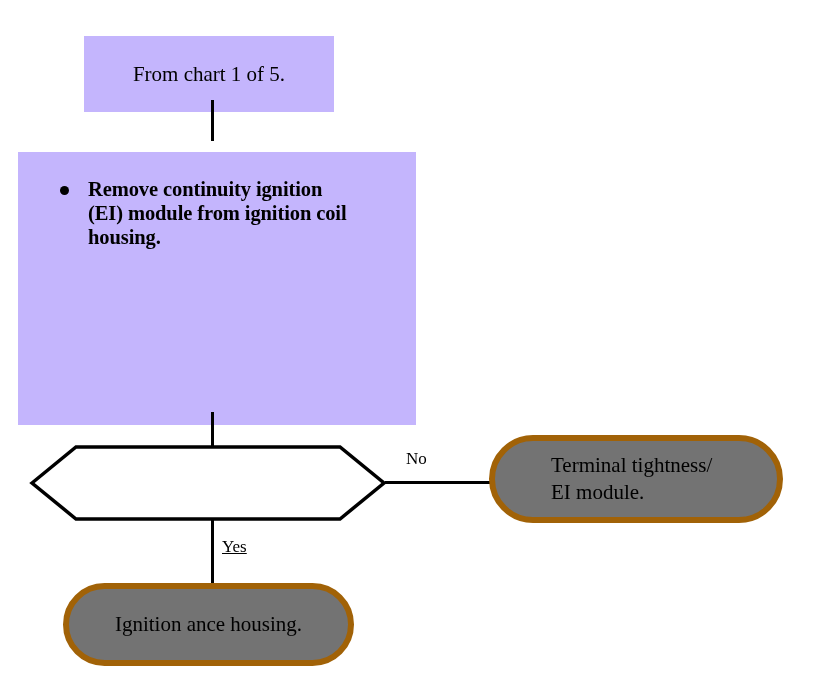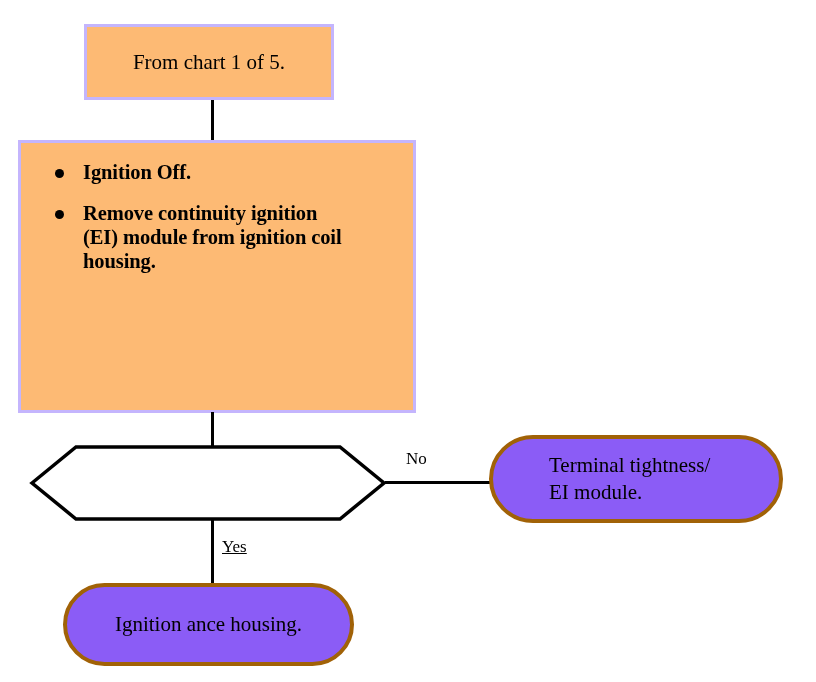--- a/index.html
+++ b/index.html
@@ -26,23 +26,24 @@
   }
   .conn-h {
     position: absolute;
     background: #000000;
     height: 3px;
   }
 
   
   .box {
     position: absolute;
-    border: 3px solid #c4b5fd;
-    background: #fdba74;
+    border: 8px solid #c4b5fd;
+    background: #c4b5fd;
     box-sizing: border-box;
+    margin-top: 12px;
   }
   .box-centered {
     display: flex;
     align-items: center;
     justify-content: center;
   }
   .box-title {
     font-size: 21px;
     line-height: 1.25;
     white-space: nowrap;
@@ -99,23 +100,23 @@
   .decision-label {
     position: relative;
     font-size: 21px;
     line-height: 1.2;
     white-space: nowrap;
   }
 
   
   .terminal {
     position: absolute;
-    border: 4px solid #a16207;
+    border: 6px solid #a16207;
     border-radius: 46px;
-    background: #8b5cf6;
+    background: #737373;
     box-sizing: border-box;
     display: flex;
     align-items: center;
   }
   .terminal-label {
     font-size: 21px;
     line-height: 1.3;
     white-space: pre-line;
   }
   .terminal-left {
@@ -142,24 +143,20 @@
   <div class="box box-centered" style="left:84px; top:24px; width:250px; height:76px;">
     <span class="box-title">From chart 1 of 5.</span>
   </div>
 
   <div class="conn-v" style="left:211px; top:100px; height:41px;"></div>
 
   <div class="box" style="left:18px; top:140px; width:398px; height:273px;">
     <ul class="bullet-list">
       <li class="bullet-item">
         <span class="bullet-dot"></span>
-        <span class="bullet-text">Ignition Off.</span>
-      </li>
-      <li class="bullet-item">
-        <span class="bullet-dot"></span>
         <span class="bullet-text">Remove continuity ignition
 (EI) module from ignition coil
 housing.</span>
       </li>
     </ul>
   </div>
 
   <div class="conn-v" style="left:211px; top:412px; height:36px;"></div>
 
   <div class="decision" style="left:29px; top:444px; width:358px; height:78px;">

